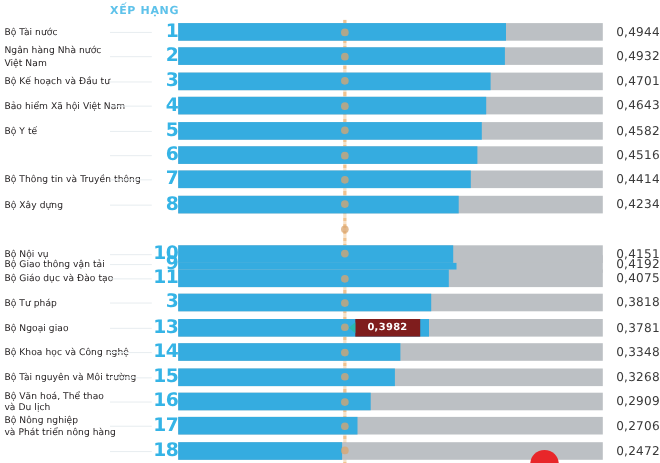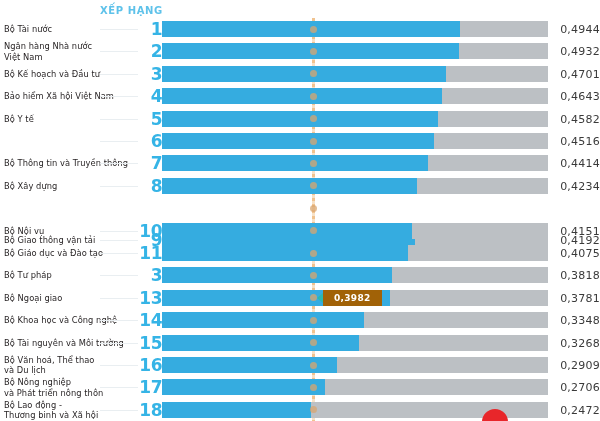--- a/index.html
+++ b/index.html
@@ -122,21 +122,21 @@
     opacity: 0.75;
   }
 
   
   .callout {
     position: absolute;
     left: 323px;
     top: 291px;
     height: 16px;
     padding: 0 11px 0 11px;
-    background: #a16207;
+    background: #7f1d1d;
     color: #ffffff;
     font-size: 9px;
     font-weight: bold;
     letter-spacing: 0.3px;
     display: flex;
     align-items: center;
     box-sizing: border-box;
   }
   .callout::before {
     content: "";
@@ -324,31 +324,29 @@
 và Du lịch</div>
         <div class="row-leader"></div>
         <div class="row-rank">16</div>
         <div class="track">
           <div class="fill" style="width: 175.449px; background: rgb(53, 172, 224);"></div>
         </div>
         <div class="value">0,2909</div>
       </div>
       <div class="row" style="top: 376.4px;">
         <div class="row-label">Bộ Nông nghiệp
-và Phát triển nông thôn</div>
+và Phát triển nông hàng</div>
         <div class="row-leader"></div>
         <div class="row-rank">17</div>
         <div class="track">
           <div class="fill" style="width: 163.206px; background: rgb(53, 172, 224);"></div>
         </div>
         <div class="value">0,2706</div>
       </div>
       <div class="row" style="top: 398.8px;">
-        <div class="row-label">Bộ Lao động -
-Thương binh và Xã hội</div>
         <div class="row-leader"></div>
         <div class="row-rank">18</div>
         <div class="track">
           <div class="fill" style="width: 149.093px; background: rgb(53, 172, 224);"></div>
         </div>
         <div class="value">0,2472</div>
       </div>
     </div>
 
   <div class="callout" style="top: 289.8px;">

